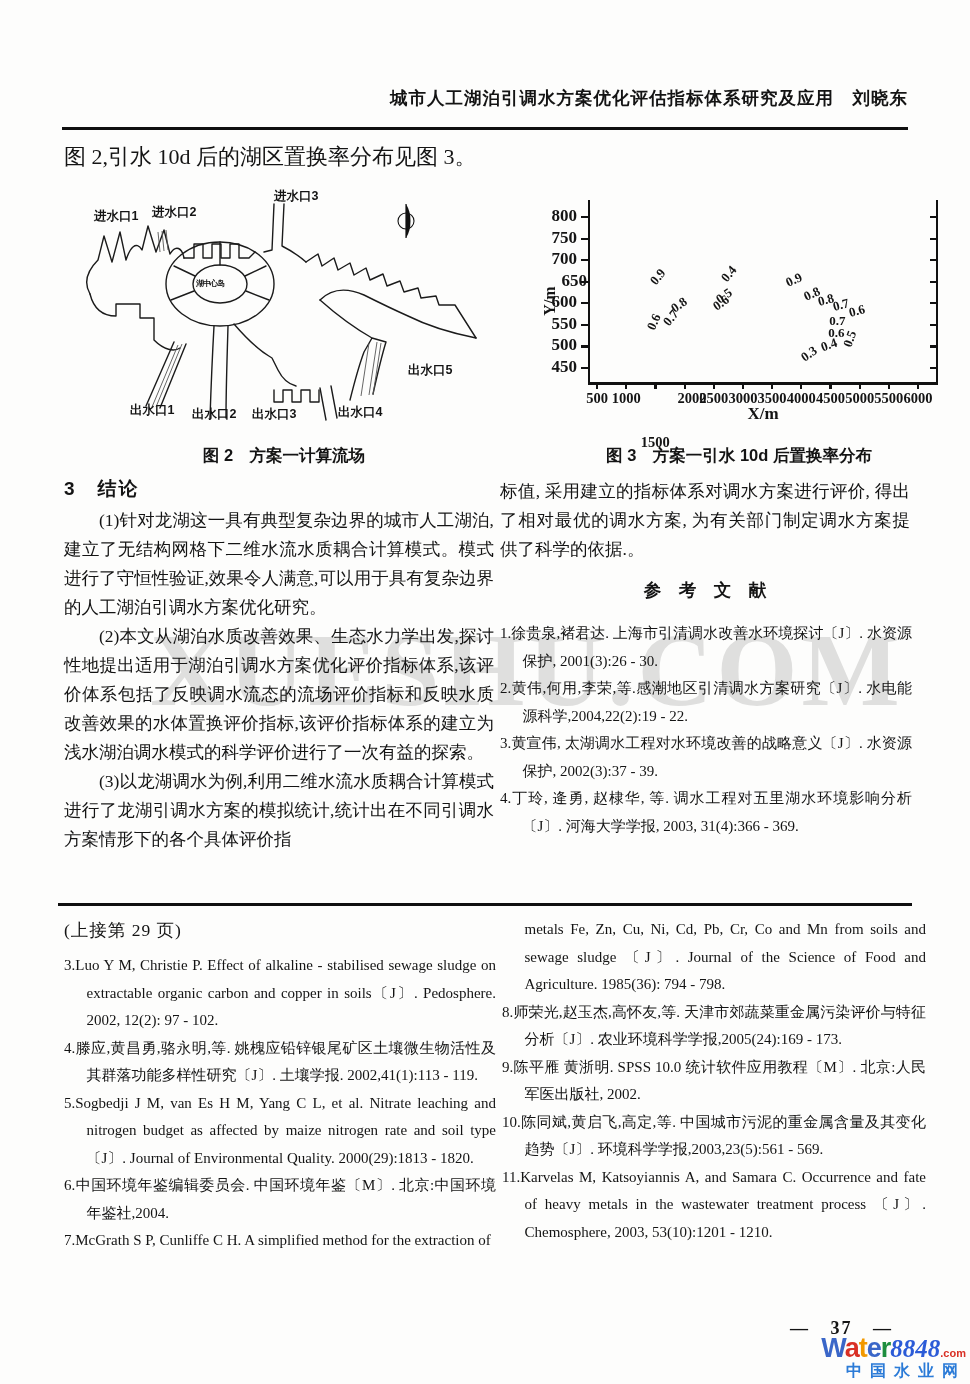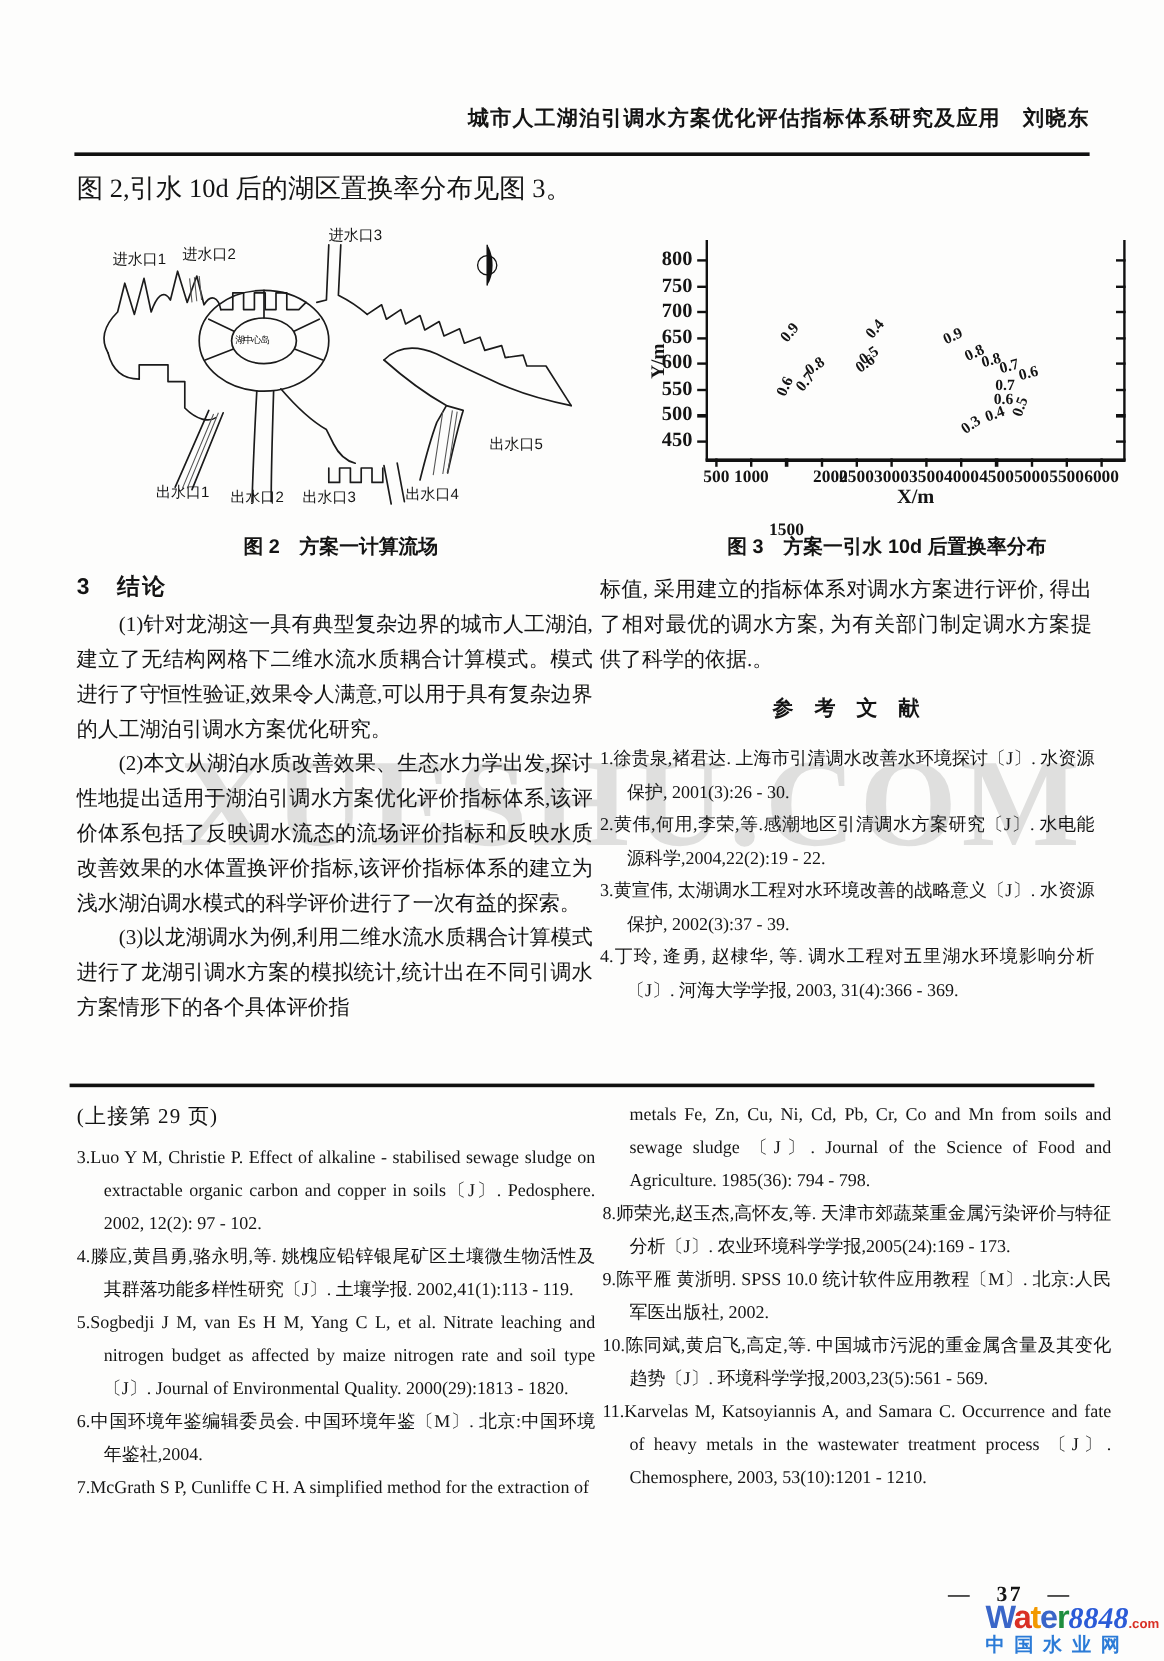--- a/index.html
+++ b/index.html
@@ -8,21 +8,21 @@
   .abs{position:absolute;}
   
   .header-title{top:86px;right:62px;font-family:"Liberation Sans","DejaVu Sans",sans-serif;
     font-weight:bold;font-size:17.5px;letter-spacing:1px;margin-left:48px;}
   .header-rule{top:127px;left:62px;width:846px;height:3px;background:#101010;}
   .intro{top:142px;left:64px;font-size:22px;}
   
   .fig2{top:192px;left:68px;width:432px;height:252px;}
   .fig2 svg{position:absolute;left:0;top:0;}
   .maplabel{position:absolute;font-family:"Liberation Sans","DejaVu Sans",sans-serif;
-    font-weight:normal;font-size:12.5px;white-space:nowrap;}
+    font-weight:bold;font-size:12.5px;white-space:nowrap;}
   .center-label{font-size:8px;letter-spacing:-1px;color:#101010;}
   .figcap{top:445px;font-family:"Liberation Sans","DejaVu Sans",sans-serif;
     font-weight:bold;font-size:16.5px;text-align:center;white-space:nowrap;}
   .figcap2{left:68px;width:432px;}
   .figcap3{left:523px;width:432px;}
   
   .fig3{top:192px;left:523px;width:432px;height:252px;}
   .axis{position:absolute;background:#111;}
   .tick{position:absolute;background:#111;}
   .ytick-label{position:absolute;font-weight:bold;font-size:17px;text-align:right;width:52px;}
@@ -47,21 +47,21 @@
   .divider{top:903px;left:58px;width:854px;height:2.5px;background:#101010;}
   .cont-note{top:918px;left:64px;font-size:17.5px;letter-spacing:1px;}
   .reflist-bl{top:952px;left:64px;width:432px;}
   .reflist-br{top:916px;left:502px;width:424px;}
   
   .watermark{top:610px;left:150px;font-family:"Liberation Serif","DejaVu Serif",serif;
     font-weight:bold;font-size:104px;letter-spacing:4px;color:rgba(90,90,90,0.18);z-index:0;white-space:nowrap;}
   .content{position:relative;z-index:1;}
   
   .pageno{top:1318px;left:790px;font-size:18px;font-weight:bold;letter-spacing:2px;word-spacing:14px;}
-  .logo{top:1334px;right:4px;text-align:left;line-height:1.05;
+  .logo{top:1334px;right:4px;text-align:right;line-height:1.05;
     font-family:"Liberation Sans","DejaVu Sans",sans-serif;}
   .logo-word{font-size:27px;font-weight:bold;letter-spacing:-1px;}
   .logo-num{font-size:25px;font-weight:bold;font-style:italic;font-family:"Liberation Serif",serif;}
   .logo-com{font-size:11px;font-weight:bold;}
   .logo-tag{font-size:16px;font-weight:bold;letter-spacing:8px;margin-top:1px;}
 </style>
 </head>
 <body>
 
 <div class="abs watermark">XUESHU.COM</div>
@@ -143,21 +143,21 @@
       <div class="tick" style="left: 407px; top: 153.429px; width: 8px; height: 2.2px;"></div>
       <div class="ytick-label" style="left: 2px; top: 143.429px;">500</div>
       <div class="tick" style="left: 58px; top: 131.857px; width: 8px; height: 2.2px;"></div>
       <div class="tick" style="left: 407px; top: 131.857px; width: 8px; height: 2.2px;"></div>
       <div class="ytick-label" style="left: 2px; top: 121.857px;">550</div>
       <div class="tick" style="left: 58px; top: 110.286px; width: 8px; height: 2.2px;"></div>
       <div class="tick" style="left: 407px; top: 110.286px; width: 8px; height: 2.2px;"></div>
       <div class="ytick-label" style="left: 2px; top: 100.286px;">600</div>
       <div class="tick" style="left: 58px; top: 88.7143px; width: 8px; height: 2.2px;"></div>
       <div class="tick" style="left: 407px; top: 88.7143px; width: 8px; height: 2.2px;"></div>
-      <div class="ytick-label" style="left: 2px; top: 78.7143px;">650</div>
+      <div class="ytick-label" style="left: 12px; top: 78.7143px;">650</div>
       <div class="tick" style="left: 58px; top: 67.1429px; width: 8px; height: 2.2px;"></div>
       <div class="tick" style="left: 407px; top: 67.1429px; width: 8px; height: 2.2px;"></div>
       <div class="ytick-label" style="left: 2px; top: 57.1429px;">700</div>
       <div class="tick" style="left: 58px; top: 45.5714px; width: 8px; height: 2.2px;"></div>
       <div class="tick" style="left: 407px; top: 45.5714px; width: 8px; height: 2.2px;"></div>
       <div class="ytick-label" style="left: 2px; top: 35.5714px;">750</div>
       <div class="tick" style="left: 58px; top: 24px; width: 8px; height: 2.2px;"></div>
       <div class="tick" style="left: 407px; top: 24px; width: 8px; height: 2.2px;"></div>
       <div class="ytick-label" style="left: 2px; top: 14px;">800</div>
       <div class="tick" style="left: 73px; top: 190px; width: 2.2px; height: 7px;"></div>

